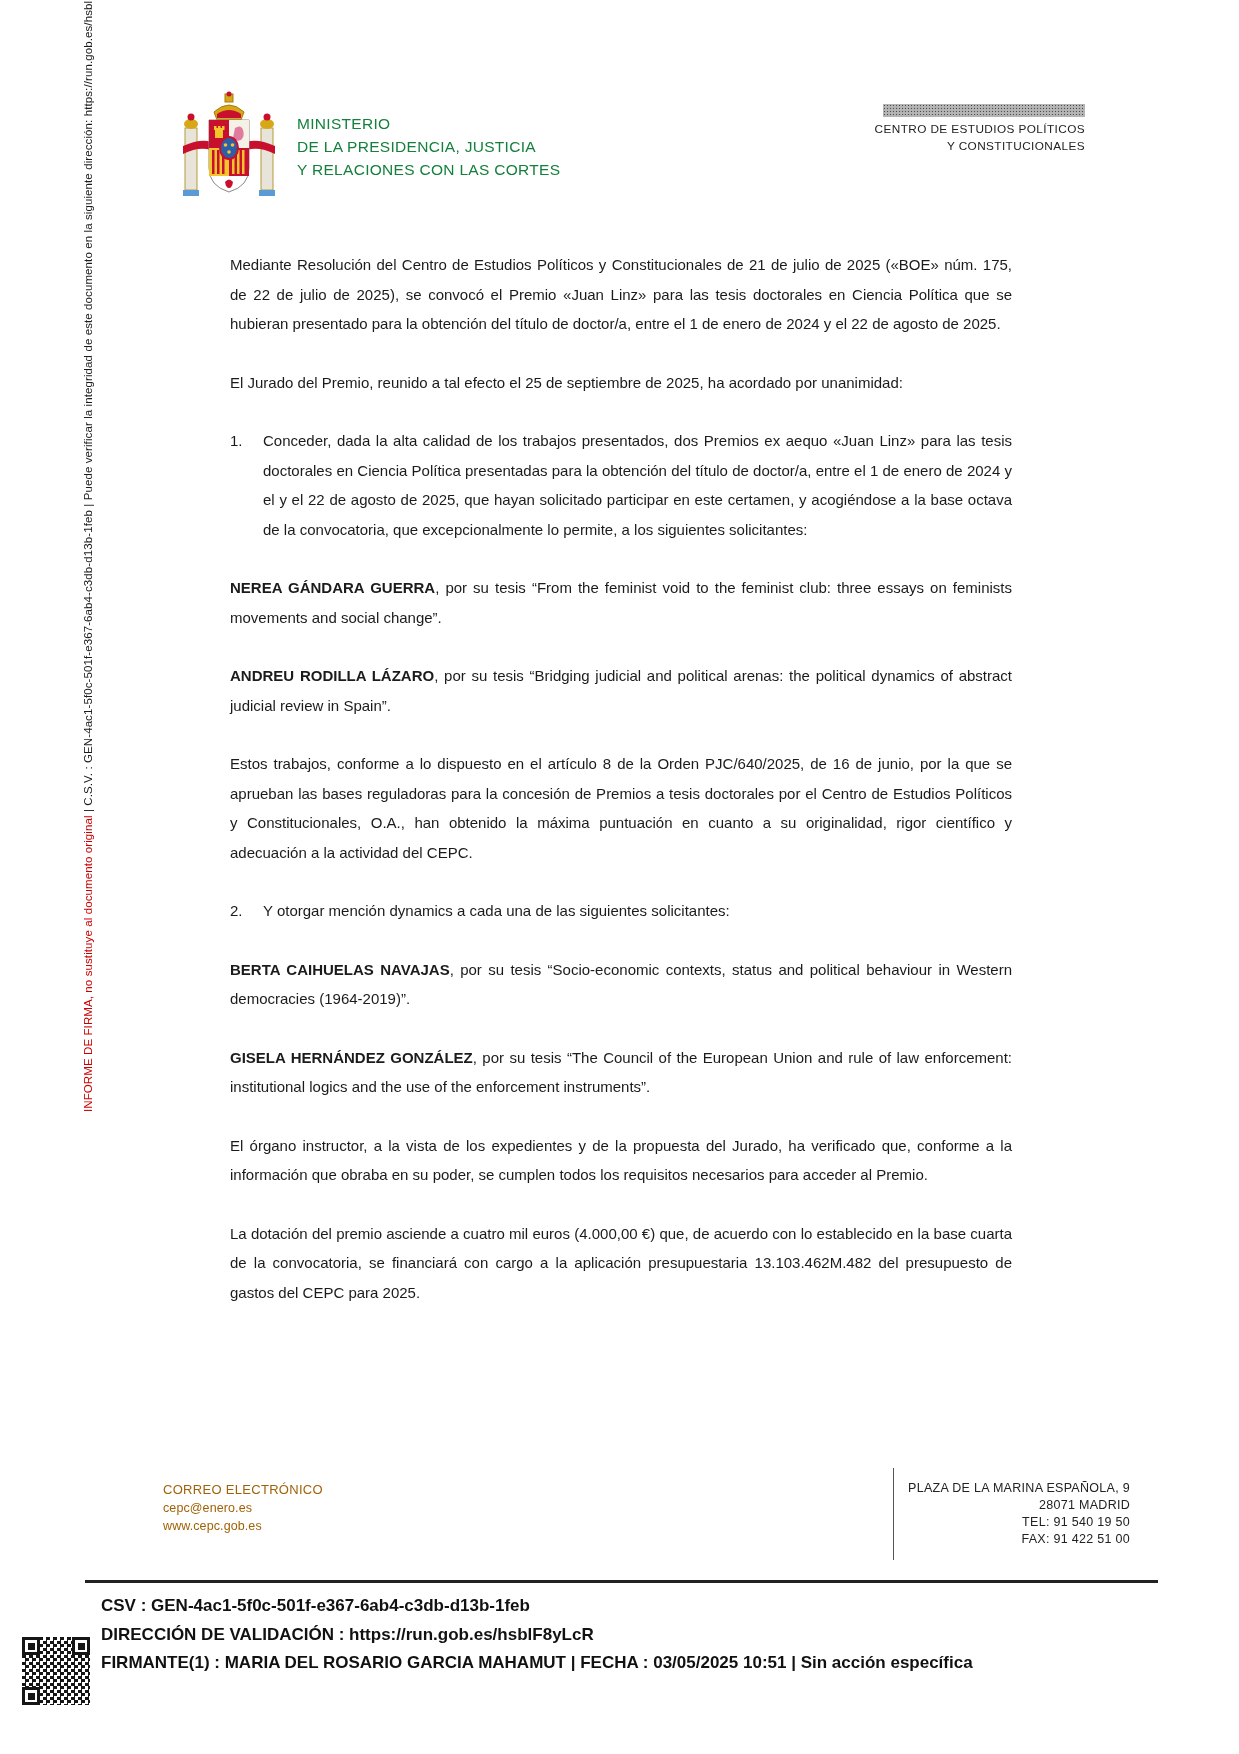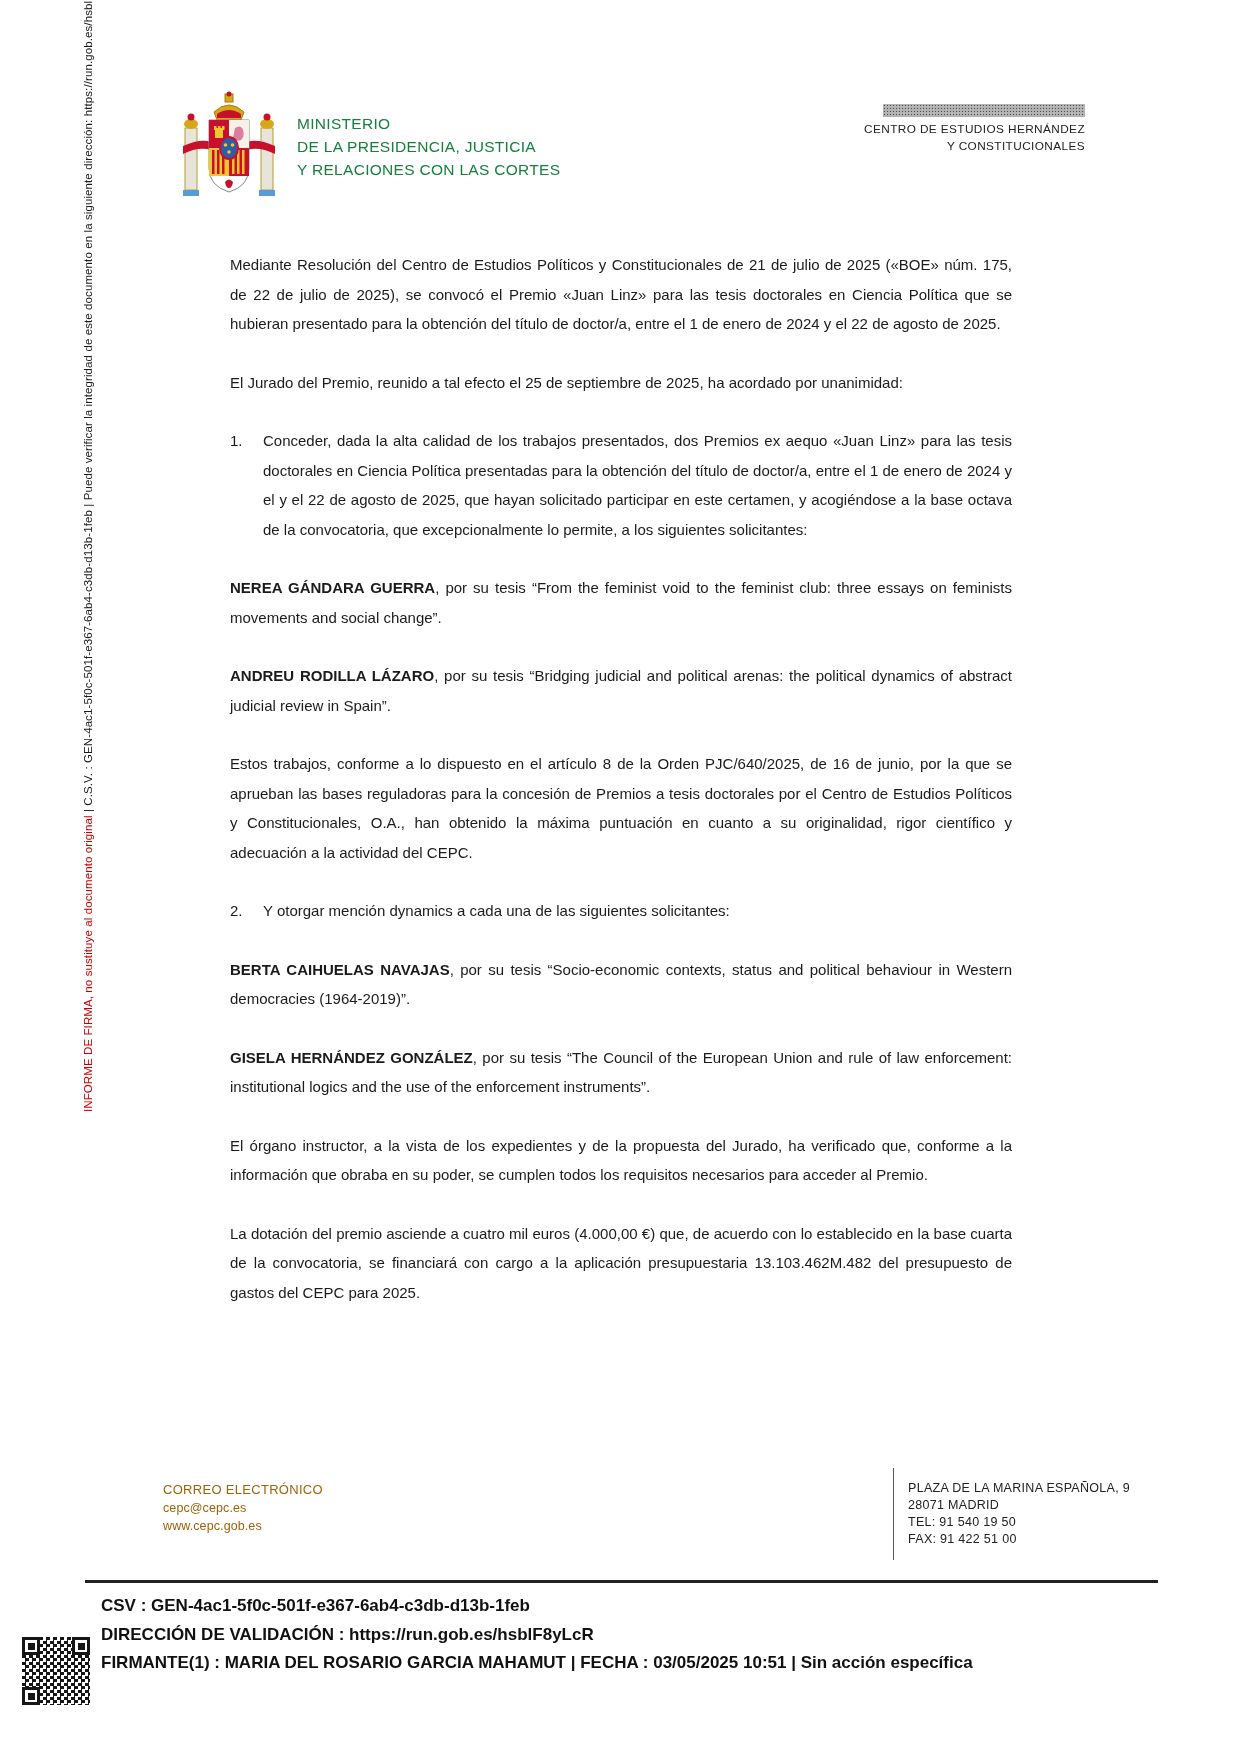--- a/index.html
+++ b/index.html
@@ -67,21 +67,21 @@
   .footer-left .small{ font-size:12.5px; letter-spacing:0.1px; }
   .footer-left .web{ }
   .footer-right{
     position:absolute; left:893px; top:1468px; height:92px;
     border-left:1.5px solid #555;
     padding-left:14px;
     font-size:12.5px; line-height:17px; letter-spacing:0.3px; color:#222;
     display:flex; flex-direction:column; justify-content:flex-start;
   }
   .footer-right div{ white-space:nowrap; }
-  .footer-right{ padding-top:12px; box-sizing:border-box; }
+  .footer-right{ padding-top:12px; box-sizing:border-box;align-items:flex-end; }
 
   
   .rule{
     position:absolute; left:85px; top:1580px; width:1073px; height:2.5px;
     background:#222;
   }
   .validation{
     position:absolute; left:101px; top:1592px;
     font-size:17px; font-weight:bold; line-height:28.5px; color:#111;
     white-space:nowrap;
@@ -161,21 +161,21 @@
     </svg>
   </div>
 
   <div class="ministry">
     <div>MINISTERIO</div>
     <div>DE LA PRESIDENCIA, JUSTICIA</div>
     <div>Y RELACIONES CON LAS CORTES</div>
   </div>
 
   <div class="org-bar"></div>
-  <div class="org-line1">CENTRO DE ESTUDIOS HERNÁNDEZ</div>
+  <div class="org-line1">CENTRO DE ESTUDIOS POLÍTICOS</div>
   <div class="org-line2">Y CONSTITUCIONALES</div>
 
   <div class="content">
     <p>Mediante Resolución del Centro de Estudios Políticos y Constitucionales de 21 de julio de 2025 («BOE» núm. 175, de 22 de julio de 2025), se convocó el Premio «Juan Linz» para las tesis doctorales en Ciencia Política que se hubieran presentado para la obtención del título de doctor/a, entre el 1 de enero de 2024 y el 22 de agosto de 2025.</p>
     <p>El Jurado del Premio, reunido a tal efecto el 25 de septiembre de 2025, ha acordado por unanimidad:</p>
 
     <p class="li">
       <span class="num">1.</span>
       <span>Conceder, dada la alta calidad de los trabajos presentados, dos Premios ex aequo «Juan Linz» para las tesis doctorales en Ciencia Política presentadas para la obtención del título de doctor/a, entre el 1 de enero de 2024 y el y el 22 de agosto de 2025, que hayan solicitado participar en este certamen, y acogiéndose a la base octava de la convocatoria, que excepcionalmente lo permite, a los siguientes solicitantes:</span>
     </p>
@@ -202,21 +202,21 @@
     <p class="indent">
       <span class="bold">GISELA HERNÁNDEZ GONZÁLEZ</span><span>, por su tesis “The Council of the European Union and rule of law enforcement: institutional logics and the use of the enforcement instruments”.</span>
     </p>
 
     <p>El órgano instructor, a la vista de los expedientes y de la propuesta del Jurado, ha verificado que, conforme a la información que obraba en su poder, se cumplen todos los requisitos necesarios para acceder al Premio.</p>
     <p>La dotación del premio asciende a cuatro mil euros (4.000,00 €) que, de acuerdo con lo establecido en la base cuarta de la convocatoria, se financiará con cargo a la aplicación presupuestaria 13.103.462M.482 del presupuesto de gastos del CEPC para 2025.</p>
   </div>
 
   <div class="footer-left">
     <div>CORREO ELECTRÓNICO</div>
-    <div class="small">cepc@cepc.es</div>
+    <div class="small">cepc@enero.es</div>
     <div class="small web">www.cepc.gob.es</div>
   </div>
 
   <div class="footer-right">
     <div>PLAZA DE LA MARINA ESPAÑOLA, 9</div>
     <div>28071 MADRID</div>
     <div>TEL:  91 540 19 50</div>
     <div>FAX: 91 422 51 00</div>
   </div>
 

